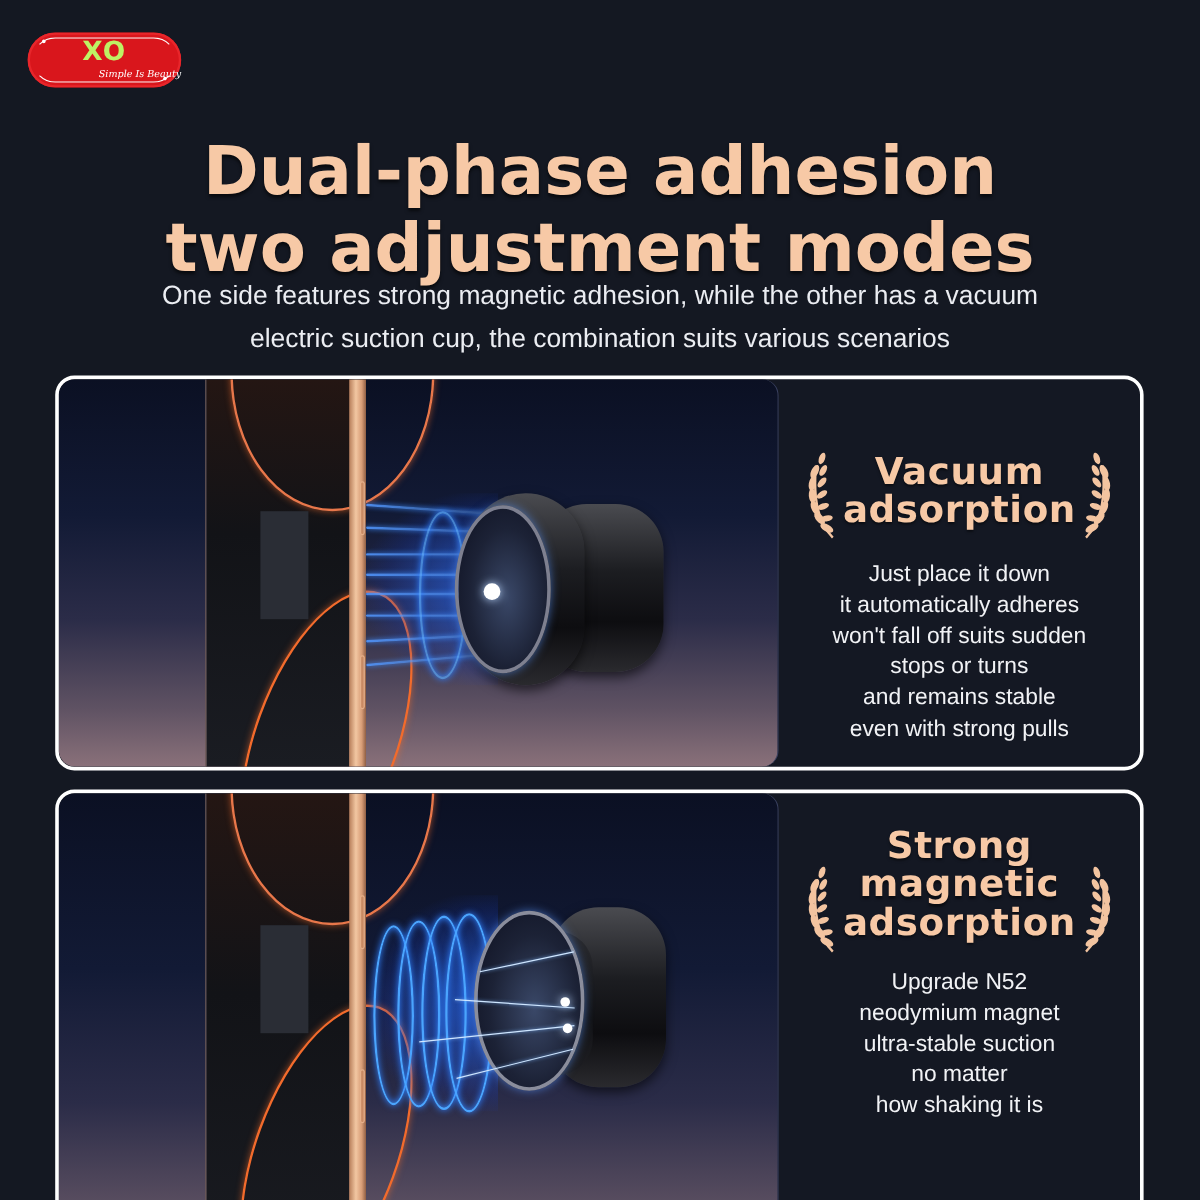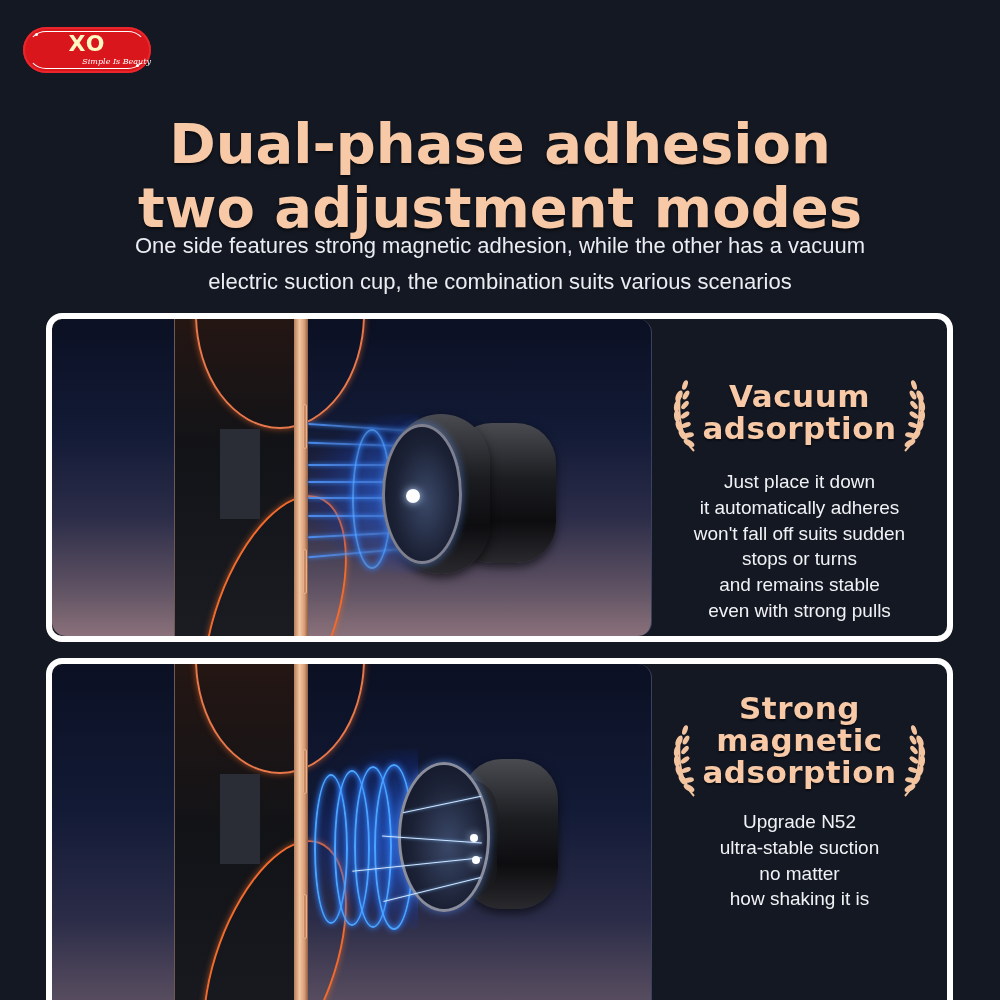--- a/index.html
+++ b/index.html
@@ -17,21 +17,21 @@
     box-shadow: 0 0 0 2px #e8262b inset;
   }
   .logo .ring {
     position: absolute; left: 4px; top: 4px; right: 4px; bottom: 4px;
     border: 1.5px solid #ffffff; border-radius: 19px;
     border-left-color: transparent; border-right-color: transparent;
   }
   .logo .mark {
     position: absolute; left: 0; right: 0; top: 5px; text-align: center;
     font-family: "DejaVu Sans", sans-serif; font-weight: bold;
-    font-size: 22px; letter-spacing: 1px; color: #fef9c3; line-height: 24px;
+    font-size: 22px; letter-spacing: 1px; color: #bef264; line-height: 24px;
   }
   .logo .tagline {
     position: absolute; left: 0; right: 0; top: 30px; text-align: right;
     font-family: "DejaVu Serif", serif; font-style: italic;
     font-size: 8px; color: #fff;
   }
   .logo .dot { position: absolute; width: 3px; height: 3px; background: #fff; border-radius: 50%; }
 
   
   .headline {
@@ -43,21 +43,21 @@
     margin-top: 28px;
   }
   .subtitle {
     position: absolute; left: 0; right: 0; top: 228px; text-align: center;
     font-size: 22px; line-height: 36px; color: #ebedf2;
   }
 
   
   .card {
     position: absolute; left: 46px; width: 907px;
-    border: 6px solid #ffffff; border-radius: 16px;
+    border: 3px solid #ffffff; border-radius: 16px;
     background: #141823;
     overflow: hidden;
   }
   .card.c1 { top: 313px; height: 329px; }
   .card.c2 { top: 658px; height: 423px; }
 
   .visual {
     position: absolute; left: 0; top: 0; width: 600px; height: 100%;
     border-radius: 14px; overflow: hidden;
     background: linear-gradient(180deg, #0b1023 0%, #121a35 35%, #2b2c48 62%, #5f5263 85%, #8a717a 100%);
@@ -309,18 +309,19 @@
           <ellipse cx="14" cy="54" rx="5" ry="2.5" transform="rotate(-20 14 54)"></ellipse>
           <ellipse cx="13" cy="44" rx="5" ry="2.5" transform="rotate(-35 13 44)"></ellipse>
           <ellipse cx="13" cy="34" rx="5" ry="2.5" transform="rotate(-50 13 34)"></ellipse>
           <ellipse cx="14" cy="24" rx="5" ry="2.5" transform="rotate(-60 14 24)"></ellipse>
           <ellipse cx="13" cy="14" rx="5" ry="2.5" transform="rotate(-70 13 14)"></ellipse>
         </g>
       </svg>
     </div>
     <div class="desc">
       <div>Upgrade N52</div>
+      <div>neodymium magnet</div>
       <div>ultra-stable suction</div>
       <div>no matter</div>
       <div>how shaking it is</div>
     </div>
   </div>
 </div>
 
 </body></html>

